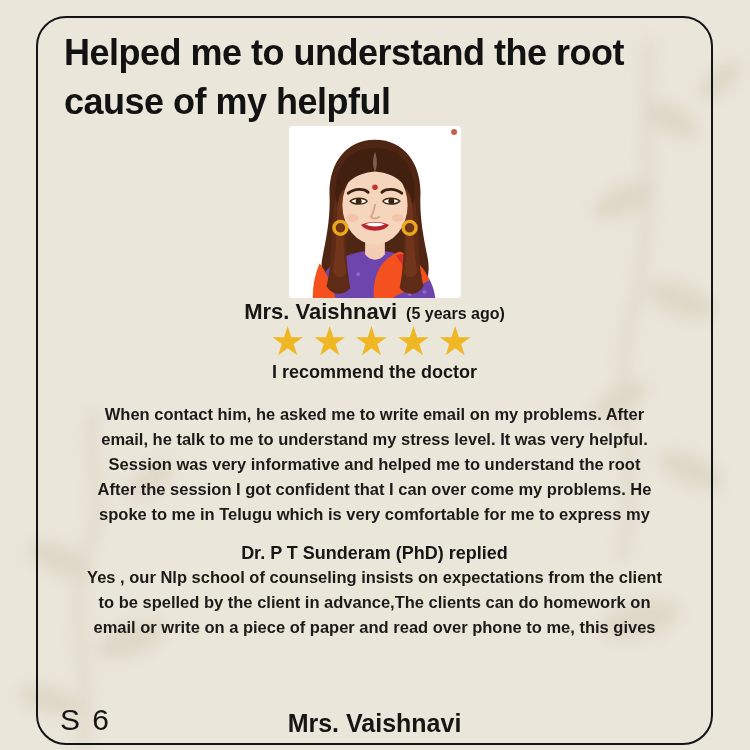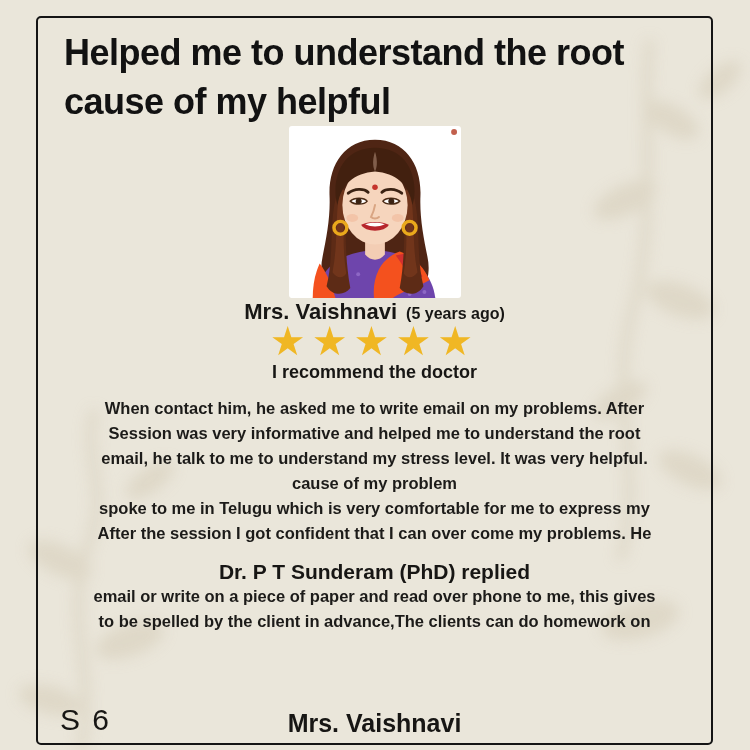--- a/index.html
+++ b/index.html
@@ -5,21 +5,21 @@
   html,body{margin:0;padding:0;}
   body{
     width:750px;height:750px;position:relative;overflow:hidden;
     background:#eae6da;
     font-family:"Liberation Sans", sans-serif;
     color:#171614;
   }
   .watermark{position:absolute;inset:0;pointer-events:none;}
   .card{
     position:absolute;left:36px;top:16px;width:677px;height:729px;
-    border:2px solid #141414;border-radius:5px;
+    border:2px solid #141414;border-radius:30px;
     box-sizing:border-box;
   }
   .card-title{
     margin:10px 20px 0 26px;
     font-size:36px;line-height:49px;font-weight:700;
     letter-spacing:-0.5px;color:#121212;
   }
   .avatar-wrap{
     width:172px;height:172px;margin:0 auto;margin-top:0;
     display:block;
@@ -31,27 +31,27 @@
   .reviewer-name{font-size:22px;font-weight:700;}
   .time-ago{font-size:16px;font-weight:700;}
   .stars{
     text-align:center;font-size:40px;line-height:34px;letter-spacing:6px;
     margin-top:-2px;
     font-family:"DejaVu Sans", sans-serif;
   }
   .headline{
     text-align:center;font-size:18px;font-weight:700;line-height:22px;margin-top:3px;
   }
-  .review-text{margin-top:13px;}
+  .review-text{margin-top:19px;}
   .review-text .line, .reply-text .line{
     text-align:center;font-size:16.5px;font-weight:700;line-height:25px;
     white-space:nowrap;color:#1c1b19;
   }
   .reply-heading{
-    text-align:center;font-size:21px;font-weight:700;line-height:24px;margin-top:14px;
+    text-align:center;font-size:18px;font-weight:700;line-height:24px;margin-top:14px;
   }
   .slide-label{
     position:absolute;left:22px;bottom:6px;
     font-size:30px;font-weight:400;letter-spacing:2px;
   }
   .footer-name{
     position:absolute;left:0;right:0;bottom:5px;text-align:center;
     font-size:25px;font-weight:700;
   }
 </style>
@@ -147,30 +147,30 @@
     <span class="reviewer-name">Mrs. Vaishnavi</span>
     <span class="time-ago">(5 years ago)</span>
   </div>
 
   <div class="stars" style="color: rgb(240, 183, 36);"><span>★</span><span>★</span><span>★</span><span>★</span><span>★</span></div>
 
   <div class="headline">I recommend the doctor</div>
 
   <div class="review-text">
     <div class="line">When contact him, he asked me to write email on my problems. After</div>
+    <div class="line">email, he talk to me to understand my stress level. It was very helpful.</div>
     <div class="line">Session was very informative and helped me to understand the root</div>
-    <div class="line">email, he talk to me to understand my stress level. It was very helpful.</div>
-    <div class="line">cause of my problem</div>
+    <div class="line">After the session I got confident that I can over come my problems. He</div>
     <div class="line">spoke to me in Telugu which is very comfortable for me to express my</div>
-    <div class="line">After the session I got confident that I can over come my problems. He</div>
   </div>
 
   <div class="reply-heading">Dr. P T Sunderam (PhD) replied</div>
 
   <div class="reply-text">
+    <div class="line">Yes , our Nlp school of counseling insists on expectations from the client</div>
+    <div class="line">to be spelled by the client in advance,The clients can do homework on</div>
     <div class="line">email or write on a piece of paper and read over phone to me, this gives</div>
-    <div class="line">to be spelled by the client in advance,The clients can do homework on</div>
   </div>
 
   <div class="slide-label">S 6</div>
   <div class="footer-name">Mrs. Vaishnavi</div>
 
 </div>
 
 </body></html>

